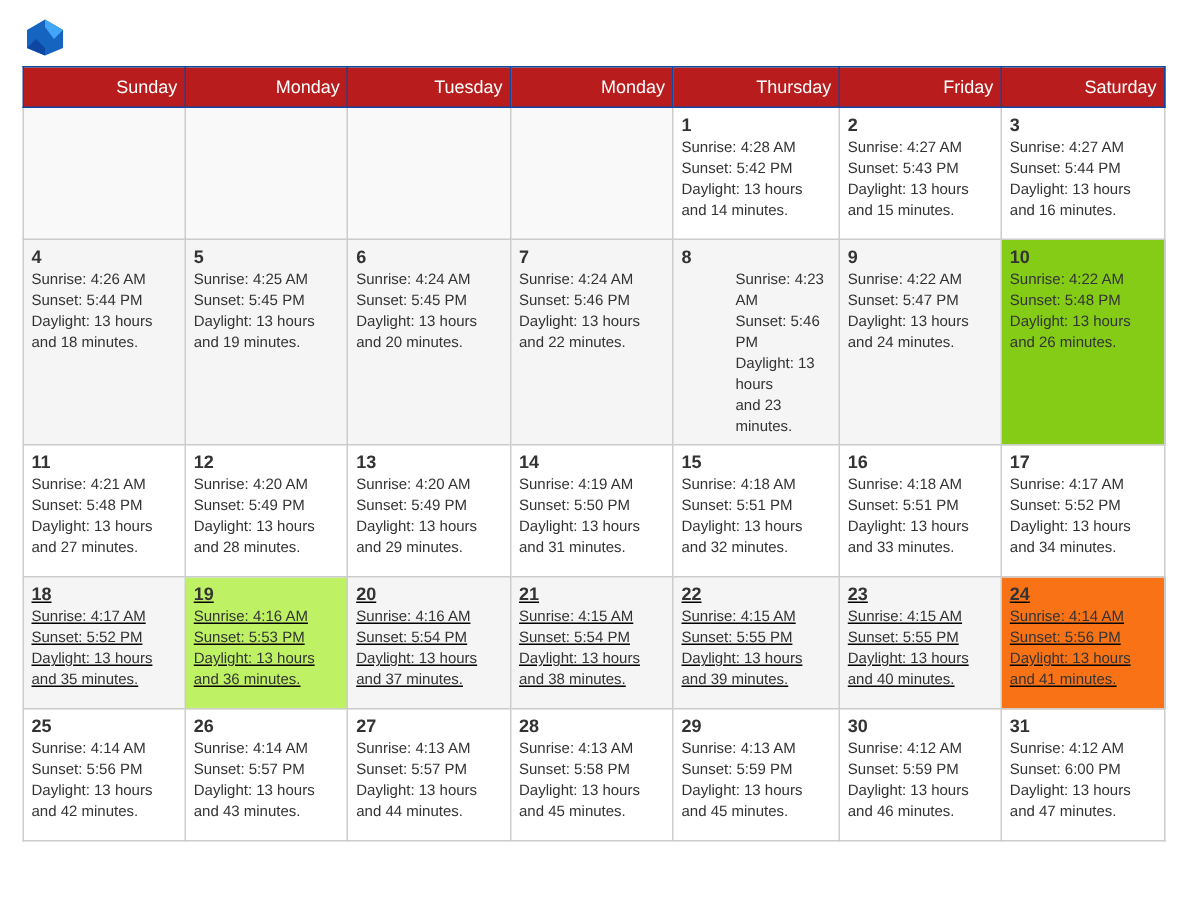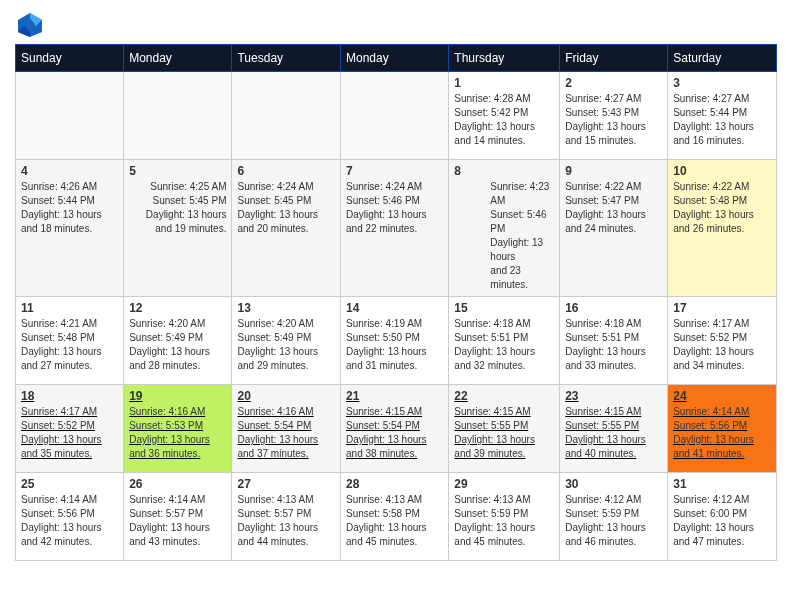--- a/index.html
+++ b/index.html
@@ -43,24 +43,24 @@
     .location {
       font-size: 14px;
       color: #555;
     }
     .calendar {
       width: 100%;
       border-collapse: collapse;
       font-size: 10.5px;
     }
     .calendar th {
-      background-color: #0f172a;
+      background-color: #b91c1c;
       color: #fff;
       padding: 6px 5px;
-      text-align: left;
+      text-align: right;
       font-size: 12px;
       font-weight: normal;
       border: 1px solid #0d47a1;
     }
     .calendar td {
       vertical-align: top;
       border: 1px solid #ccc;
       padding: 4px 5px;
       width: 113px;
       min-height: 80px;
@@ -152,21 +152,21 @@
       <tr class="week-row" style="background: rgb(245, 245, 245);">
         <td style="background: rgb(245, 245, 245);">
           <span class="day-number">4</span>
           <div class="day-info" style="white-space: pre-line;">Sunrise: 4:26 AM
 Sunset: 5:44 PM
 Daylight: 13 hours
 and 18 minutes.</div>
         </td>
         <td style="background: rgb(245, 245, 245);">
           <span class="day-number">5</span>
-          <div class="day-info" style="white-space: pre-line; text-align: right;">Sunrise: 4:25 AM
+          <div class="day-info" style="white-space: pre-line;">Sunrise: 4:25 AM
 Sunset: 5:45 PM
 Daylight: 13 hours
 and 19 minutes.</div>
         </td>
         <td style="background: rgb(245, 245, 245);">
           <span class="day-number">6</span>
           <div class="day-info" style="white-space: pre-line;">Sunrise: 4:24 AM
 Sunset: 5:45 PM
 Daylight: 13 hours
 and 20 minutes.</div>
@@ -185,21 +185,21 @@
 Daylight: 13 hours
 and 23 minutes.</div>
         </td>
         <td style="background: rgb(245, 245, 245);">
           <span class="day-number">9</span>
           <div class="day-info" style="white-space: pre-line;">Sunrise: 4:22 AM
 Sunset: 5:47 PM
 Daylight: 13 hours
 and 24 minutes.</div>
         </td>
-        <td style="background: #fef9c3;">
+        <td style="background: #84cc16;">
           <span class="day-number">10</span>
           <div class="day-info" style="white-space: pre-line;">Sunrise: 4:22 AM
 Sunset: 5:48 PM
 Daylight: 13 hours
 and 26 minutes.</div>
         </td>
       </tr>
       <tr class="week-row">
         <td>
           <span class="day-number">11</span>

